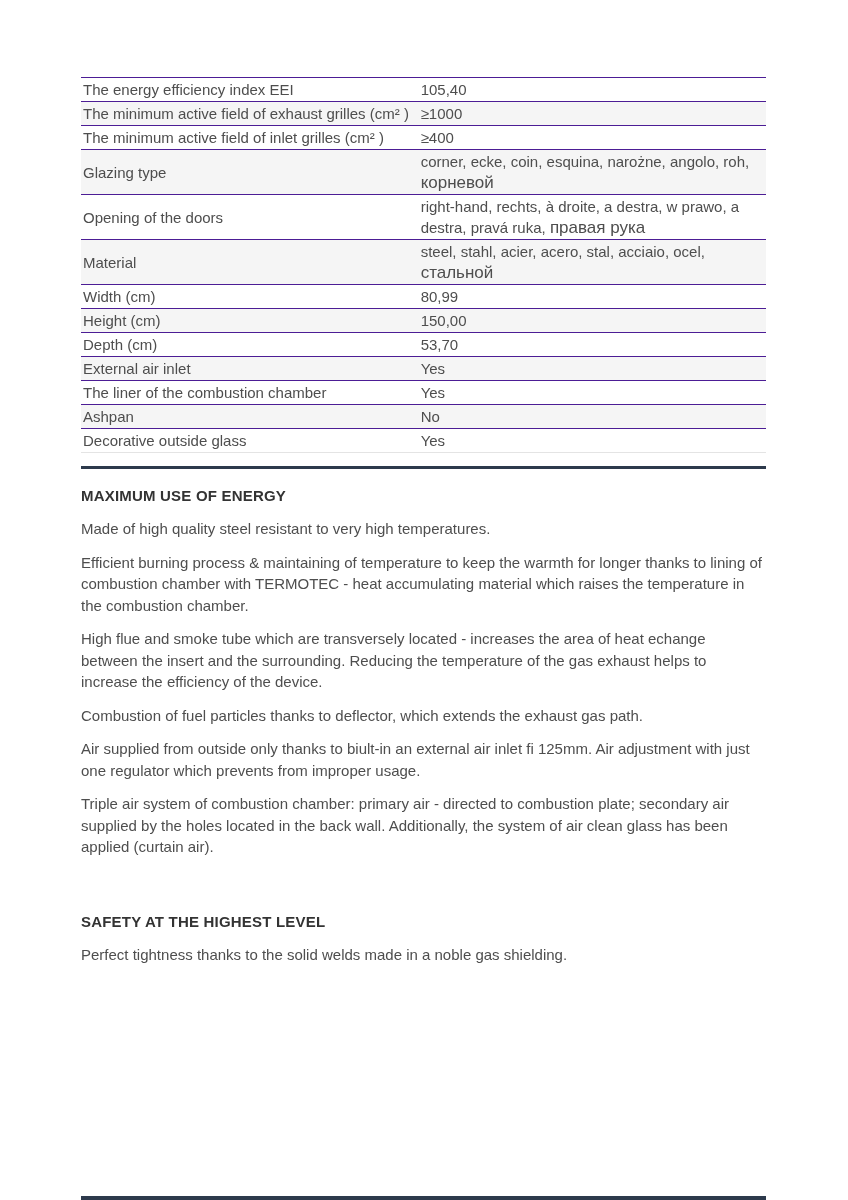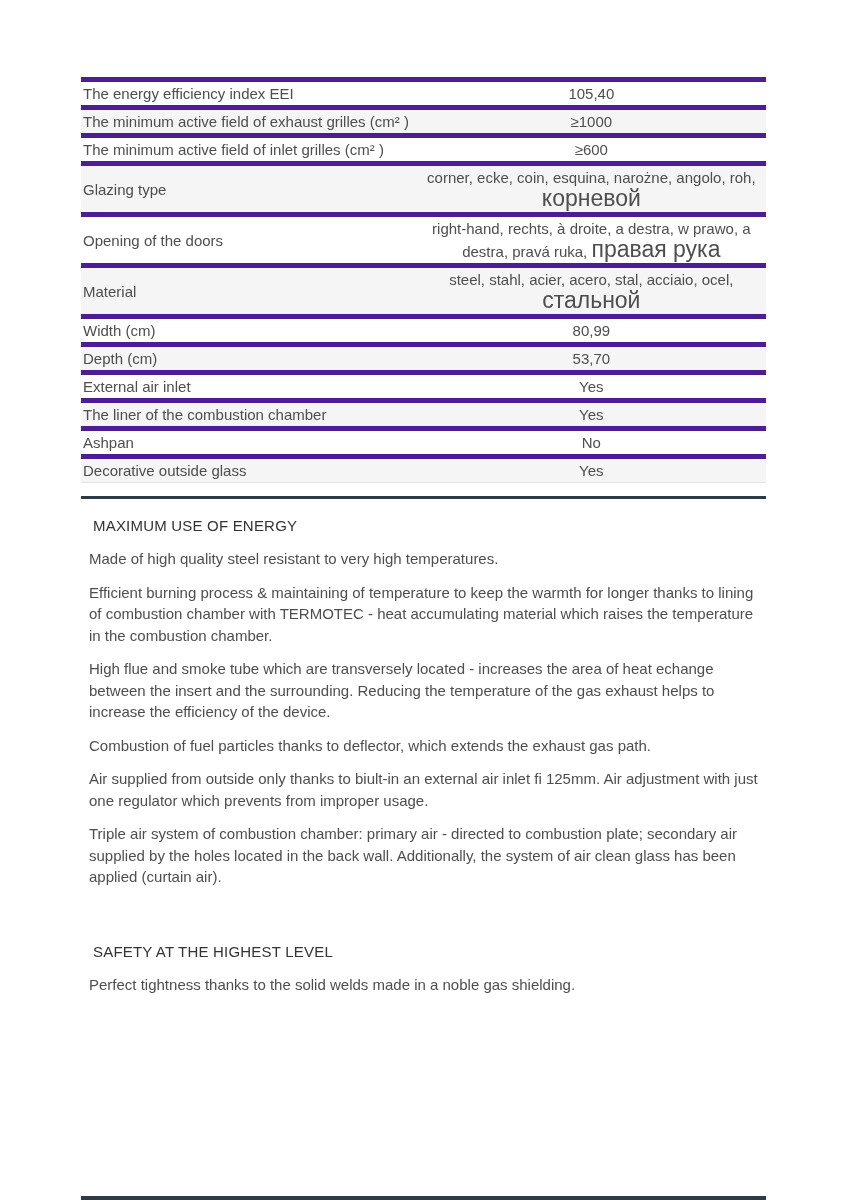--- a/index.html
+++ b/index.html
@@ -22,58 +22,58 @@
   }
   
   .spec-table {
     margin-top: 77px;
     width: 100%;
     border-collapse: collapse;
     font-size: 15px;
     color: #4e4e4e;
   }
   .spec-table td {
-    border-top: 5px solid #4c1d95;
+    border-top: 1px solid #4c1d95;
     padding: 1px 4px;
     line-height: 21px;
     vertical-align: middle;
     margin-left: 48px;
   }
   .spec-table tr:last-child td { border-bottom: 1px solid #e4e4e4; }
   .spec-table tr:nth-child(even) { background: #f5f5f5; }
   td.spec-label { width: 49%; padding-left: 2px; }
-  td.spec-value { text-align: center; }
-  .cyr { font-size: 23px; }
+  td.spec-value { }
+  .cyr { font-size: 17px; }
   
   .features-title {
     margin: 32px 0 0 0;
     font-size: 35px;
     font-weight: 400;
     color: #2d3a4c;
     letter-spacing: 0.3px;
     line-height: 40px;
   }
   .features-divider {
     border: none;
     height: 0;
     border-top: 3px solid #2d3a4c;
     margin: 13px 0 0 0;
   }
   .feature-section { margin-top: 17px; }
   .feature-section + .feature-section { margin-top: 54px; }
   .feature-heading {
-    margin: 12px;
+    margin: 0;
     font-size: 15px;
-    font-weight: 400;
+    font-weight: 700;
     color: #333333;
     letter-spacing: 0.2px;
     line-height: 20px;
   }
   .feature-paragraph {
-    margin: 12px 0 0 8px;
+    margin: 12px 0 0 0;
     font-size: 15px;
     line-height: 21.5px;
     color: #4e4e4e;
   }
   
   .bottom-divider {
     position: absolute;
     left: 81px; top: 1196px;
     width: 685px; height: 4px;
     background: #2d3a4c;
@@ -92,21 +92,21 @@
     <td class="spec-value">105,40</td>
   </tr>
 
   <tr>
     <td class="spec-label">The minimum active field of exhaust grilles (cm² )</td>
     <td class="spec-value">≥1000</td>
   </tr>
 
   <tr>
     <td class="spec-label">The minimum active field of inlet grilles (cm² )</td>
-    <td class="spec-value">≥600</td>
+    <td class="spec-value">≥400</td>
   </tr>
 
   <tr>
     <td class="spec-label">Glazing type</td>
     <td class="spec-value">corner, ecke, coin, esquina, narożne, angolo, roh, <span class="cyr">корневой</span></td>
   </tr>
 
   <tr>
     <td class="spec-label">Opening of the doors</td>
     <td class="spec-value">right-hand, rechts, à droite, a destra, w prawo, a destra, pravá ruka, <span class="cyr">правая рука</span></td>
@@ -115,20 +115,24 @@
   <tr>
     <td class="spec-label">Material</td>
     <td class="spec-value">steel, stahl, acier, acero, stal, acciaio, ocel, <span class="cyr">стальной</span></td>
   </tr>
 
   <tr>
     <td class="spec-label">Width (cm)</td>
     <td class="spec-value">80,99</td>
   </tr>
 
+  <tr>
+    <td class="spec-label">Height (cm)</td>
+    <td class="spec-value">150,00</td>
+  </tr>
 
   <tr>
     <td class="spec-label">Depth (cm)</td>
     <td class="spec-value">53,70</td>
   </tr>
 
   <tr>
     <td class="spec-label">External air inlet</td>
     <td class="spec-value">Yes</td>
   </tr>

